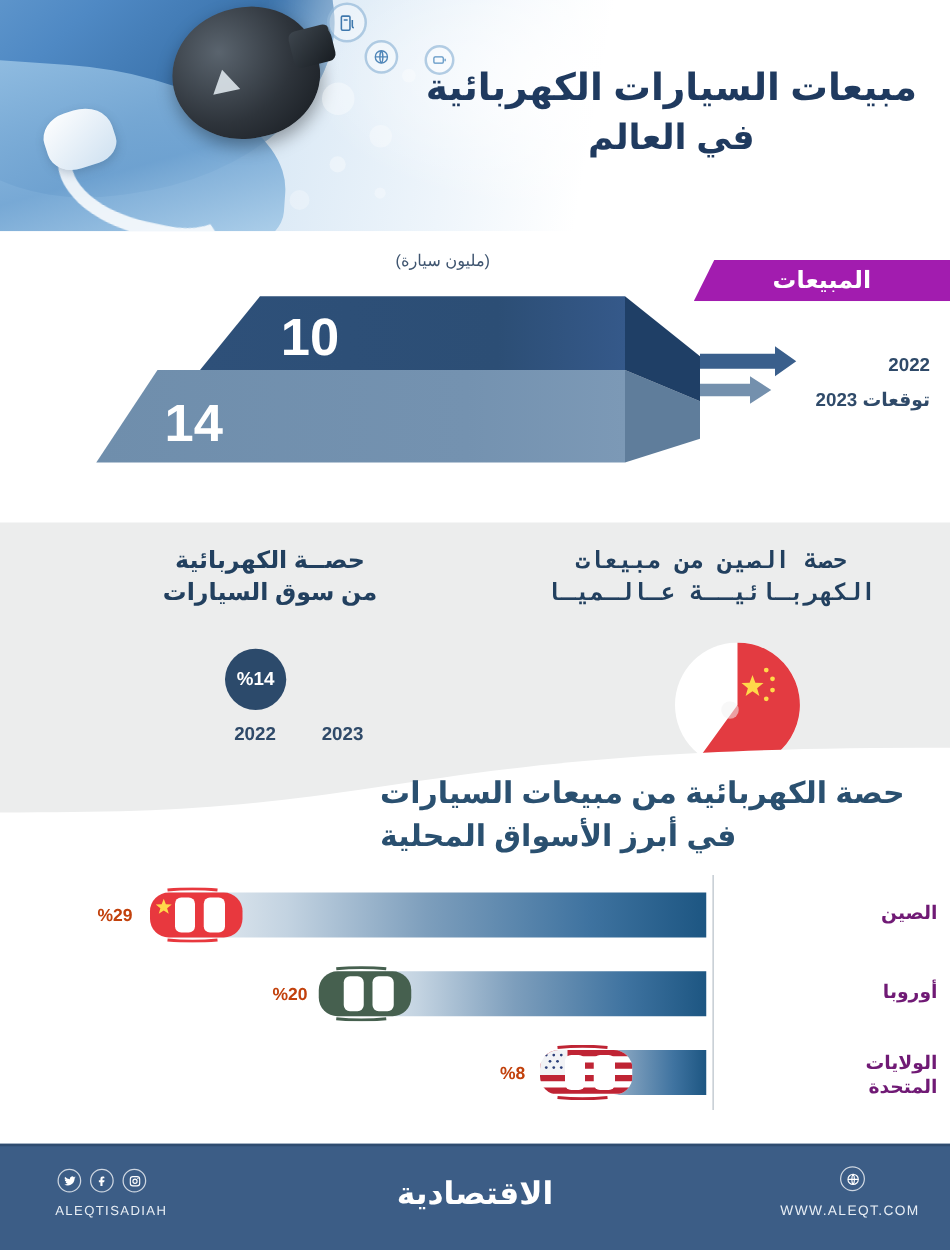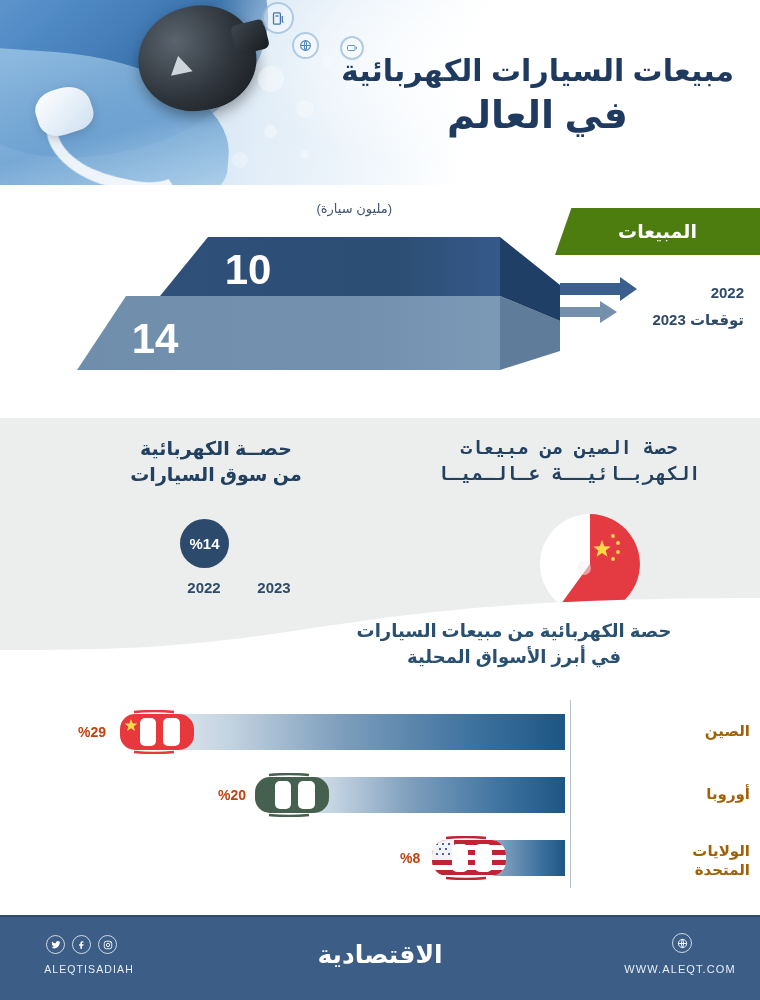--- a/index.html
+++ b/index.html
@@ -78,28 +78,28 @@
     border-radius:50%; background:rgba(255,255,255,.35);
     display:flex; align-items:center; justify-content:center;
   }
   .hdr-title {
     position:absolute; right:26px; top:52px; text-align:center; z-index:5;
   }
   .hdr-title .l1 {
     font-size:30px; font-weight:bold; color:#1f3a5f; letter-spacing:-.3px; line-height:1.25;
   }
   .hdr-title .l2 {
-    font-size:38px; font-weight:bold; color:#1f3a5f; line-height:1.25; margin-top:2px;
+    font-size:28px; font-weight:bold; color:#1f3a5f; line-height:1.25; margin-top:2px;
   }
 
   
   .sales-section { position:absolute; left:0; top:185px; width:760px; height:233px; background:#fff; }
   .sales-banner {
-    position:absolute; right:0; top:23px; width:205px; height:47px;
-    background:#4d7c0f;
+    position:absolute; right:0; top:23px; width:205px; height:33px;
+    background:#a21caf;
     clip-path:polygon(8% 0, 100% 0, 100% 100%, 0 100%);
     display:flex; align-items:center; justify-content:center;
     box-shadow:2px 3px 7px rgba(0,0,0,.18);
   }
   .sales-banner span { color:#fff; font-size:19px; font-weight:bold; }
 
   .unit-label {
     position:absolute; right:368px; top:16px;
     font-size:13px; color:#3f5570; direction:rtl;
   }
@@ -138,34 +138,34 @@
   .circle-2023 { right:456px; top:93px; width:60px; height:60px; background:#5e7c9b; font-size:17px; }
   .circle-2022 { right:531px; top:101px; width:49px; height:49px; background:#2c4a6b; font-size:15px;text-align:center; }
   .circ-year {
     position:absolute; text-align:center; font-size:15px; font-weight:bold; color:#2f4a69;
   }
   .year-2023 { right:451px; top:161px; width:70px; }
   .year-2022 { right:526px; top:161px; width:60px; }
 
   
   .bars-title {
-    position:absolute; right:36px; top:618px; width:420px; text-align:center;
-    font-size:18px; font-weight:bold; color:#2a5070; line-height:1.45;
+    position:absolute; right:36px; top:618px; width:420px; text-align:left;
+    font-size:24px; font-weight:bold; color:#2a5070; line-height:1.45;
   }
   .bars-area { position:absolute; left:0; top:700px; width:760px; height:190px; }
   .divider-line {
     position:absolute; left:570px; top:700px; width:1px; height:188px; background:#b9c2ca;
   }
   .bar-row { position:absolute; left:0; width:760px; }
   .bar {
     position:absolute; height:36px;
     background:linear-gradient(270deg,#1d5682 0%, #3f73a0 22%, #7d9ebc 52%, #c3d3e1 78%, #eef2f6 100%);
   }
   .bar-label {
-    position:absolute; right:10px; font-size:15px; color:#a16207;
+    position:absolute; right:10px; font-size:15px; color:#701a75;
     font-weight:bold; text-align:right; line-height:1.25; width:110px;
   }
   .bar-value {
     position:absolute; font-size:14px; font-weight:bold; color:#c2410c; direction:ltr;
   }
   .caricon { position:absolute; }
 
   
   .footer {
     position:absolute; left:0; top:915px; width:760px; height:85px;

